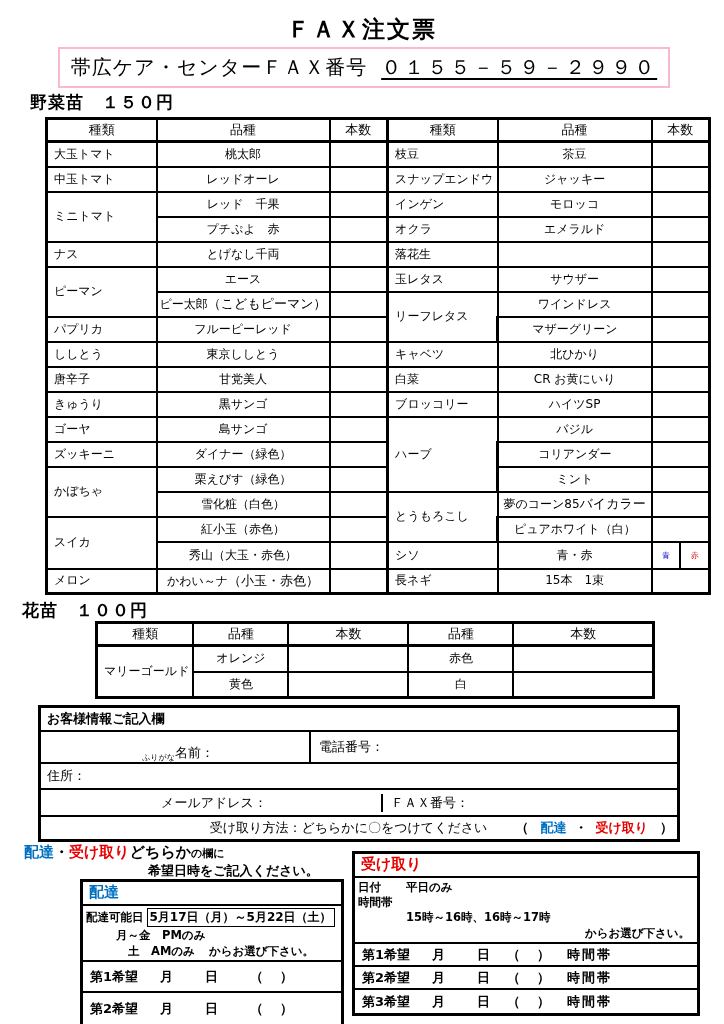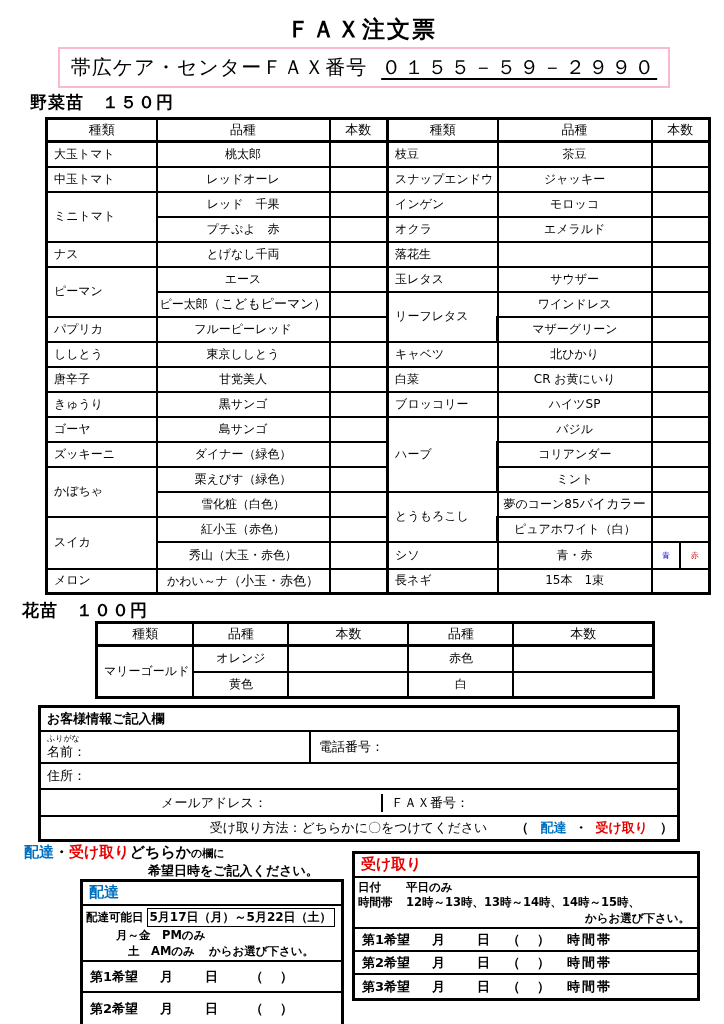--- a/index.html
+++ b/index.html
@@ -37,21 +37,21 @@
   td.split .half:first-child { border-right:2px solid #000; }
 
   .cust-box { position:absolute; top:705px; left:38px; width:642px; border:3px solid #000; background:#fff; }
   .cust-row { border-top:2px solid #000; display:flex; align-items:stretch; font-size:13px; }
   .cust-row:first-child { border-top:none; }
   .cust-header { height:22px; font-weight:bold; padding:2px 6px; font-size:13px; }
   .row-name { height:32px; }
   .row-addr { height:26px; align-items:center; padding-left:6px; }
   .row-mail { height:27px; align-items:center; }
   .row-method { height:24px; align-items:center; padding-left:6px;justify-content:flex-end; }
-  .cell-l { border-right:2px solid #000; display:flex; flex-direction:column; justify-content:center; padding-left:6px; }
+  .cell-l { border-right:2px solid #000; display:flex; flex-direction:row; justify-content:center; padding-left:6px;align-items:flex-end; }
   .cell-r { display:flex; align-items:center; padding-left:8px; }
   .row-name .cell-l { width:270px; }
   .row-mail .cell-l { width:342px; flex-direction:row; align-items:center; }
   .furi { font-size:8px; line-height:9px; }
   .method-paren { font-weight:bold; margin-left:28px; letter-spacing:4px; }
   .method-word { font-weight:bold; margin:0 8px; }
 
   .note1 { position:absolute; top:843px; left:8px; font-size:15px; font-weight:bold;margin-left:16px; }
   .note1 .sm { font-size:11px; }
   .note2 { position:absolute; top:862px; left:148px; font-size:13px; font-weight:bold; }
@@ -351,21 +351,24 @@
 
   <div class="opt-box" id="pickup-box">
     <div class="opt-title" style="color: rgb(230, 0, 0);">受け取り</div>
     <div class="opt-info">
       <div class="pk-line">
         <span class="pk-label">日付</span>
         <span>平日のみ</span>
       </div>
       <div class="pk-line">
         <span class="pk-label">時間帯</span>
-        <span>12時～13時、13時～14時、14時～15時、</span>
+      </div>
+      <div class="pk-line">
+        <span class="pk-label"></span>
+        <span>15時～16時、16時～17時</span>
       </div>
       <div class="pk-choose">からお選び下さい。</div>
     </div>
     <div class="wish-row">
       <span>第1希望</span>
       <span class="wish-fields">月　　日　（　）　時間帯</span>
     </div>
     <div class="wish-row">
       <span>第2希望</span>
       <span class="wish-fields">月　　日　（　）　時間帯</span>

